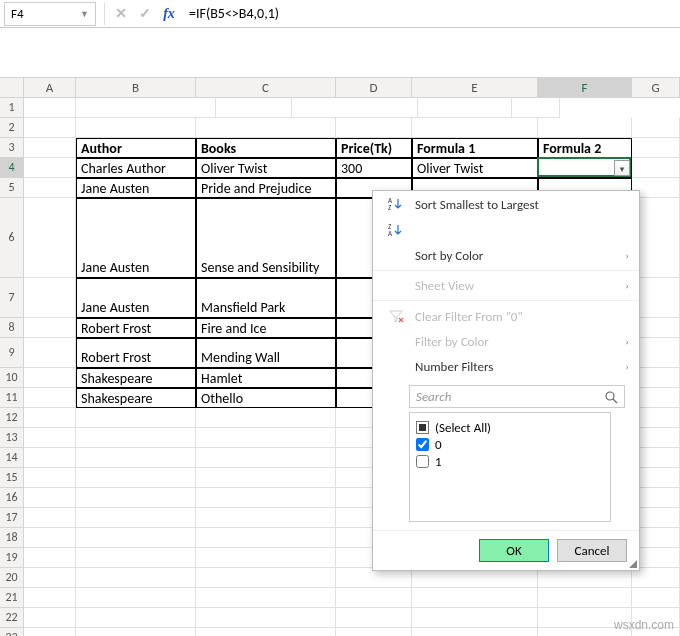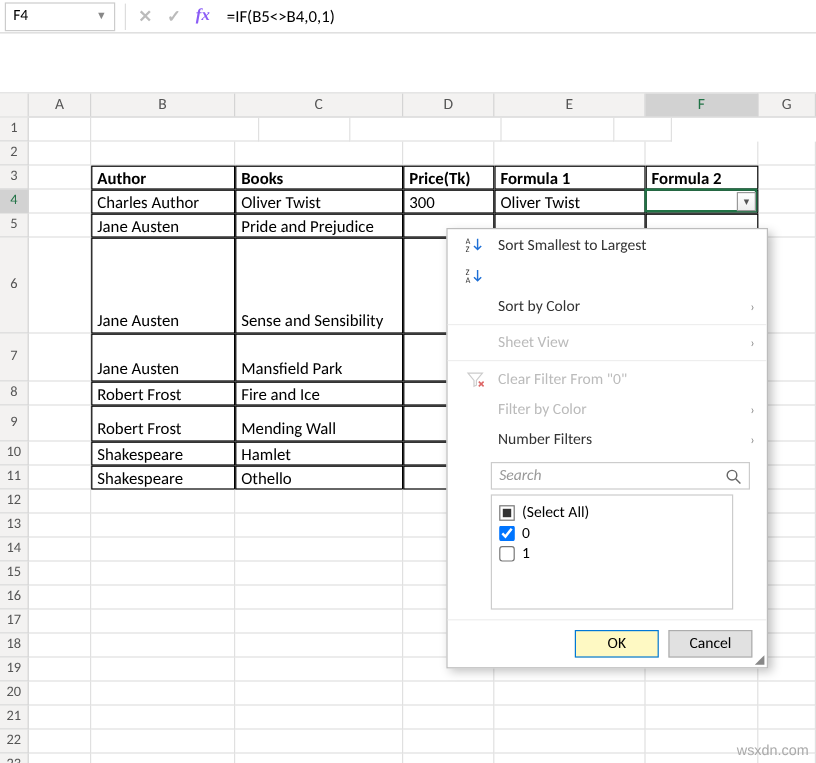--- a/index.html
+++ b/index.html
@@ -31,21 +31,21 @@
       justify-content: space-between;
       font-size: 13px;
     }
     .name-box .dd { color: #888; font-size: 9px; }
     .fb-sep { width: 1px; height: 22px; background: #ddd; margin: 0 4px; }
     .fb-btn {
       width: 24px; height: 24px;
       display: inline-flex; align-items: center; justify-content: center;
       color: #bbb; font-size: 14px; font-weight: bold;
     }
-    .fb-btn.fx { font-style: italic; font-family: 'Times New Roman', serif; color: #8b5cf6; }
+    .fb-btn.fx { font-style: italic; font-family: 'Times New Roman', serif; color: #1d4ed8; }
     .formula-input {
       flex: 1;
       padding: 2px 8px;
       font-size: 14px;
       border: none;
     }
     .ribbon-gap { height: 50px; background: #fff; border-bottom: 1px solid #d4d4d4; }
     .sheet-area { position: relative; }
     .col-headers {
       display: flex;
@@ -138,21 +138,21 @@
       padding: 3px 6px;
       display: flex;
       align-items: center;
       font-style: italic;
       color: #999;
     }
     .dd-search .mag { margin-left: auto; color: #666; font-style: normal; }
     .dd-list {
       margin: 4px 28px 8px 36px;
       border: 1px solid #ccc;
-      height: 96px;
+      height: 110px;
       padding: 6px;
     }
     .dd-check { display: flex; align-items: center; gap: 6px; font-size: 13px; padding: 1px 0; }
     .dd-check input { width: 13px; height: 13px; }
     .cb-partial {
       width: 13px; height: 13px; border: 1px solid #777;
       display: inline-flex; align-items: center; justify-content: center;
     }
     .cb-partial::after { content: ''; width: 7px; height: 7px; background: #333; }
     .dd-buttons {
@@ -163,21 +163,21 @@
       border-top: 1px solid #eee;
     }
     .dd-btn {
       min-width: 70px;
       padding: 3px 12px;
       border: 1px solid #adadad;
       background: #e1e1e1;
       font-size: 13px;
       text-align: center;
     }
-    .dd-btn.primary { border: 1px solid #0078d7; background: #fef9c3; }
+    .dd-btn.primary { border: 1px solid #0078d7; background: #86efac; }
     .resize-grip {
       position: absolute;
       right: 2px; bottom: 2px;
       width: 10px; height: 10px;
     }
     .resize-grip::before {
       content: '';
       position: absolute; right: 0; bottom: 0;
       border-left: 8px solid transparent;
       border-bottom: 8px solid #888;

